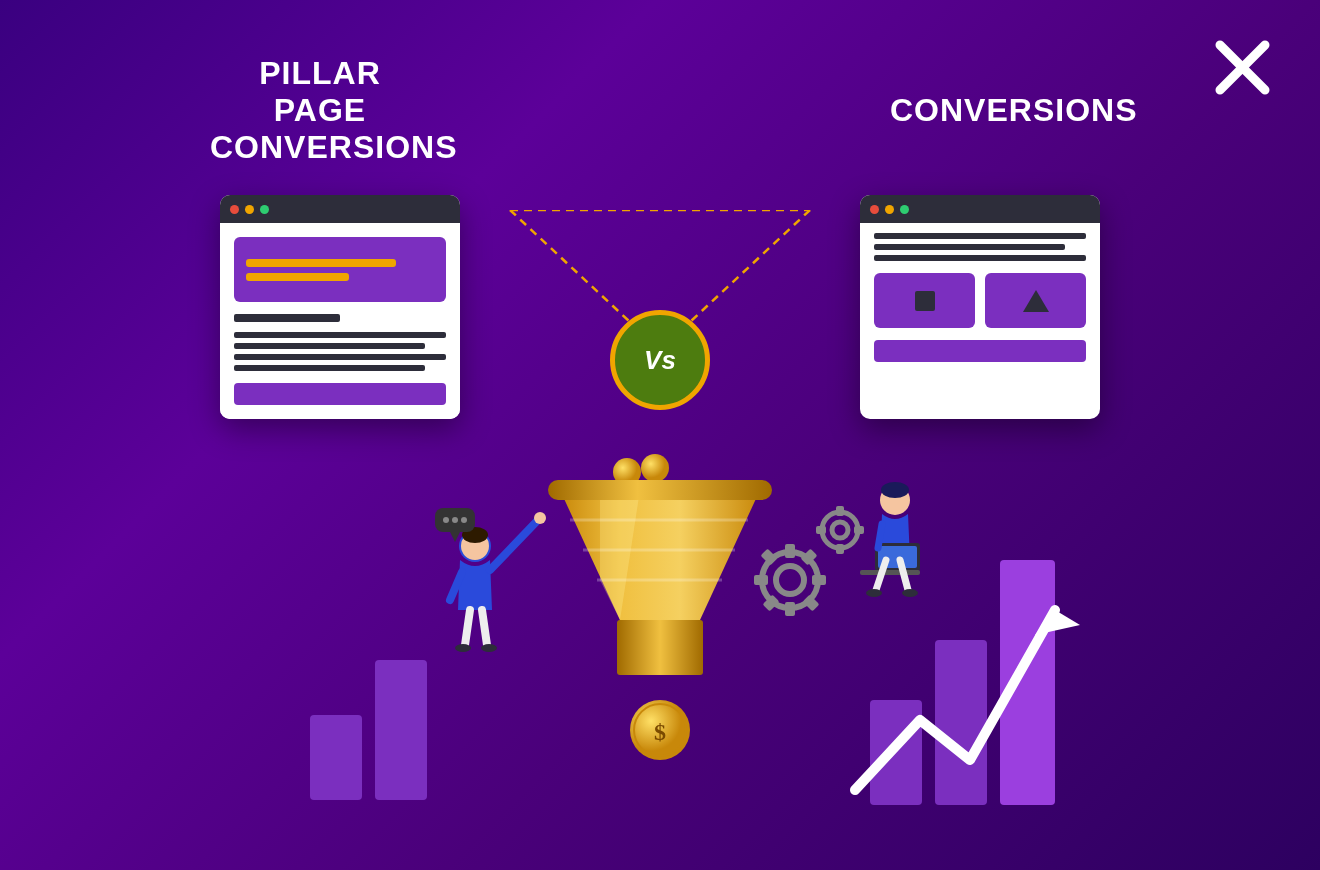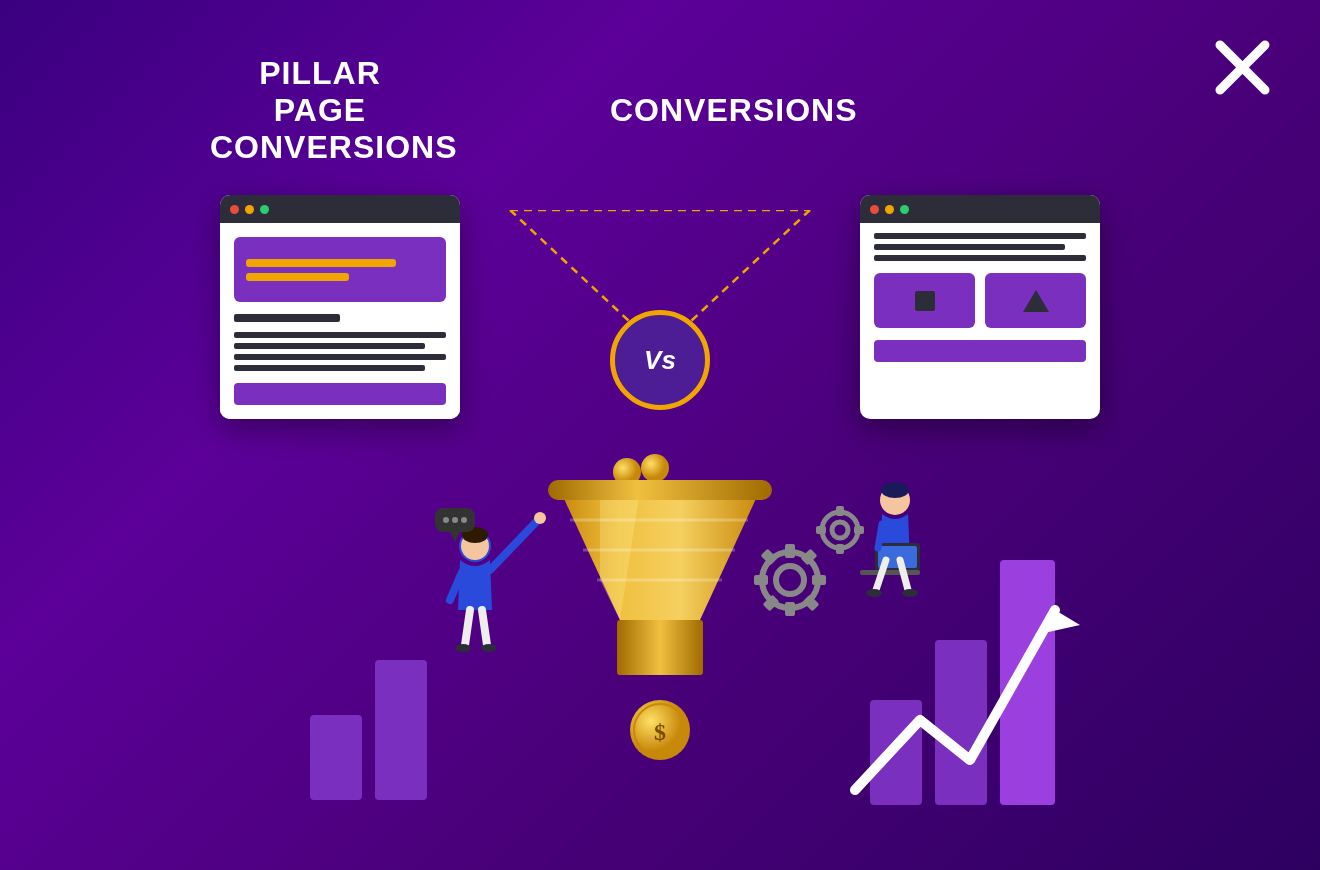--- a/index.html
+++ b/index.html
@@ -18,20 +18,21 @@
       height: 870px;
       position: relative;
       display: flex;
       flex-direction: column;
       align-items: center;
     }
 
     
     .titles-row {
       display: flex;
+      justify-content: space-between;
       width: 900px;
       margin-top: 55px;
       position: relative;
       z-index: 10;
     }
 
     .page-title {
       text-align: center;
       font-size: 32px;
       font-weight: 900;
@@ -44,21 +45,21 @@
 
     
     .vs-circle {
       position: absolute;
       top: 310px;
       left: 50%;
       transform: translateX(-50%);
       width: 100px;
       height: 100px;
       border-radius: 50%;
-      background: #4c1d95;
+      background: #4d7c0f;
       border: 5px solid #f0a500;
       display: flex;
       align-items: center;
       justify-content: center;
       z-index: 20;
     }
 
     .vs-text {
       font-size: 26px;
       font-weight: 900;

